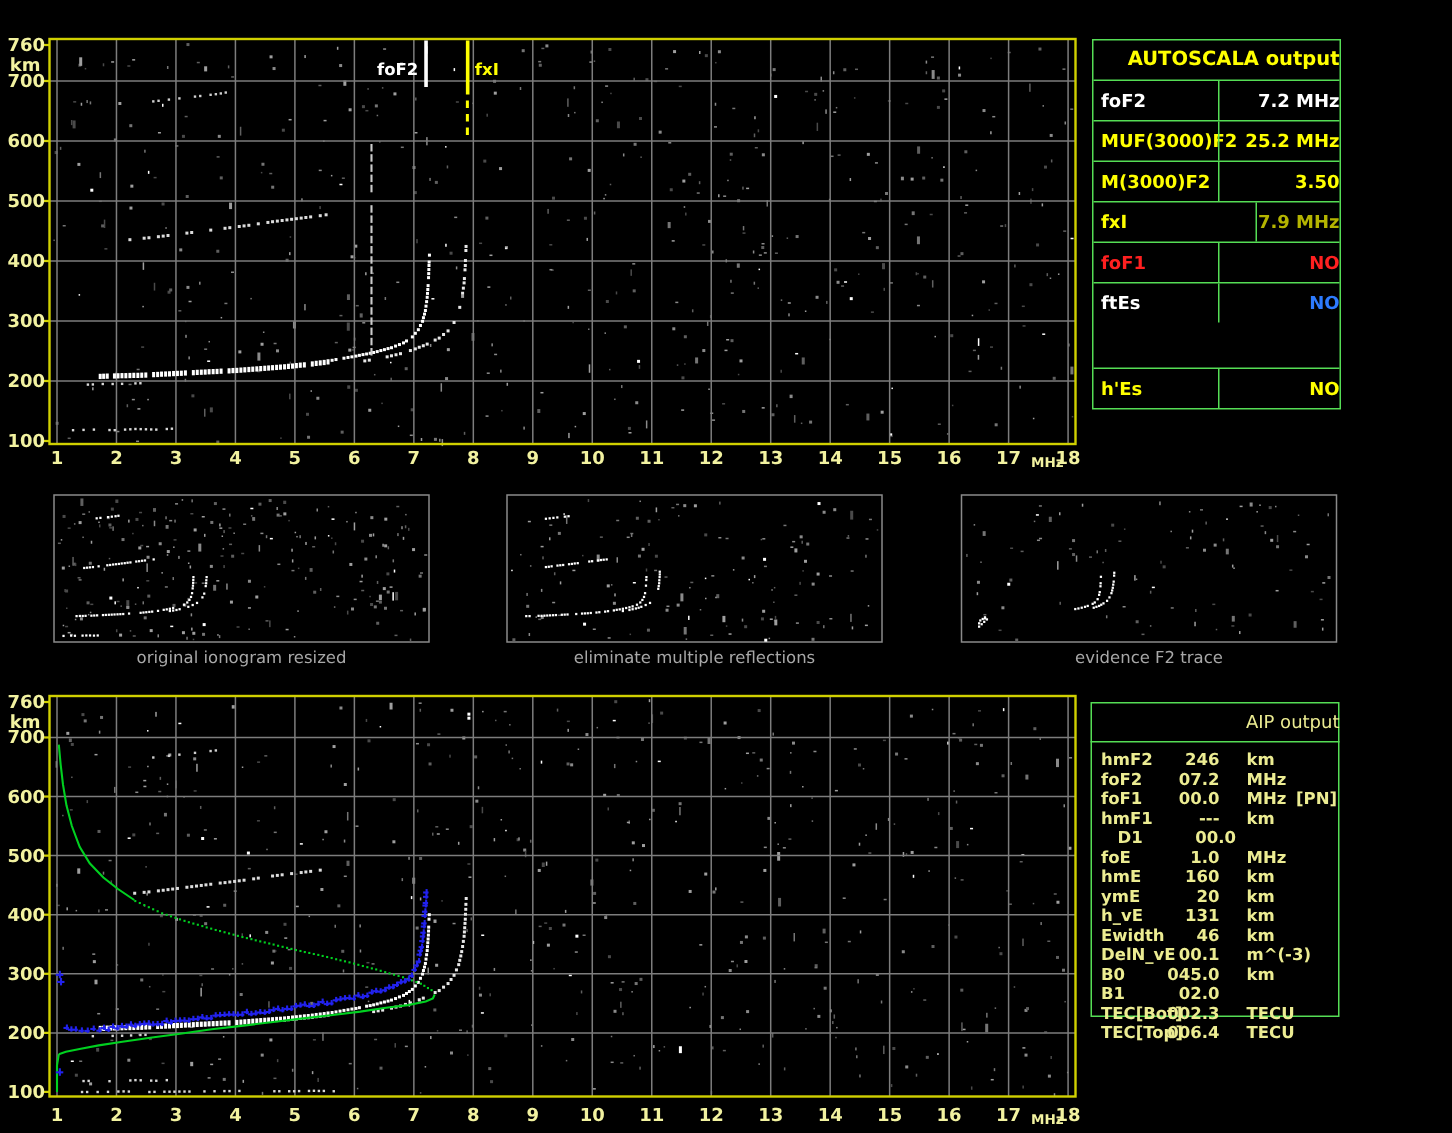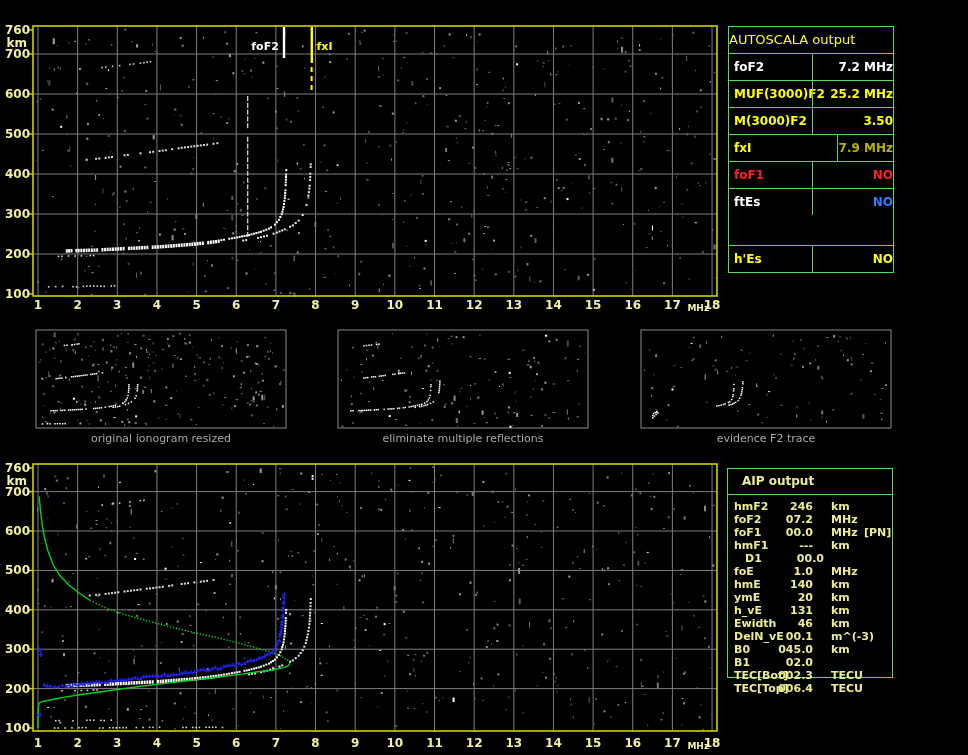--- a/index.html
+++ b/index.html
@@ -5,28 +5,28 @@
   html,body{margin:0;padding:0;background:#000;}
   #stage{position:relative;width:968px;height:755px;background:#000;overflow:hidden;
          font-family:"DejaVu Sans",sans-serif;}
   .title{position:absolute;left:33px;top:1px;width:684px;text-align:center;
          font-size:13px;font-weight:bold;letter-spacing:0px;}
   svg.layer{position:absolute;left:0;top:0;}
   svg text{font-family:"DejaVu Sans",sans-serif;font-weight:bold;}
   .caption{position:absolute;font-size:11px;font-weight:normal;text-align:center;width:250px;}
   
   .atable{position:absolute;left:728px;top:26px;width:164px;}
-  .atable .hdr{height:26px;line-height:26px;text-align:left;font-size:13px;font-weight:normal;}
+  .atable .hdr{height:26px;line-height:26px;text-align:right;font-size:13px;font-weight:bold;}
   .arow{display:flex;height:26px;line-height:26px;font-size:12px;font-weight:bold;}
   .arow .lab{width:83px;padding-left:5px;box-sizing:border-box;}
   .arow .val{flex:1;text-align:right;}
   
   .aipbox{position:absolute;left:727px;top:468px;width:166px;}
   .aipborder{position:absolute;left:0;top:0;width:166px;height:210px;box-sizing:border-box;}
-  .aiphdr{position:absolute;left:0;top:6px;width:166px;text-align:left;font-size:12px;font-weight:bold;padding-left:15px;}
+  .aiphdr{position:absolute;left:0;top:6px;width:166px;text-align:right;font-size:12px;font-weight:normal;}
   .aiprows{position:absolute;left:0;top:32px;width:166px;}
   .aiprow{position:relative;height:13px;line-height:13px;font-size:11px;font-weight:bold;}
   .aiprow .p{position:absolute;left:7px;}
   .aiprow .v{position:absolute;left:44px;width:42px;text-align:right;}
   .aiprow .u{position:absolute;left:104px;}
   .aiprow .e{position:absolute;left:137px;}
 </style>
 </head>
 <body>
 
@@ -2683,21 +2683,21 @@
           <div class="e"></div>
         </div>
         <div class="aiprow" style="color: rgb(236, 236, 146);">
           <div class="p">foE</div>
           <div class="v">1.0</div>
           <div class="u">MHz</div>
           <div class="e"></div>
         </div>
         <div class="aiprow" style="color: rgb(236, 236, 146);">
           <div class="p">hmE</div>
-          <div class="v">140</div>
+          <div class="v">160</div>
           <div class="u">km</div>
           <div class="e"></div>
         </div>
         <div class="aiprow" style="color: rgb(236, 236, 146);">
           <div class="p">ymE</div>
           <div class="v">20</div>
           <div class="u">km</div>
           <div class="e"></div>
         </div>
         <div class="aiprow" style="color: rgb(236, 236, 146);">

